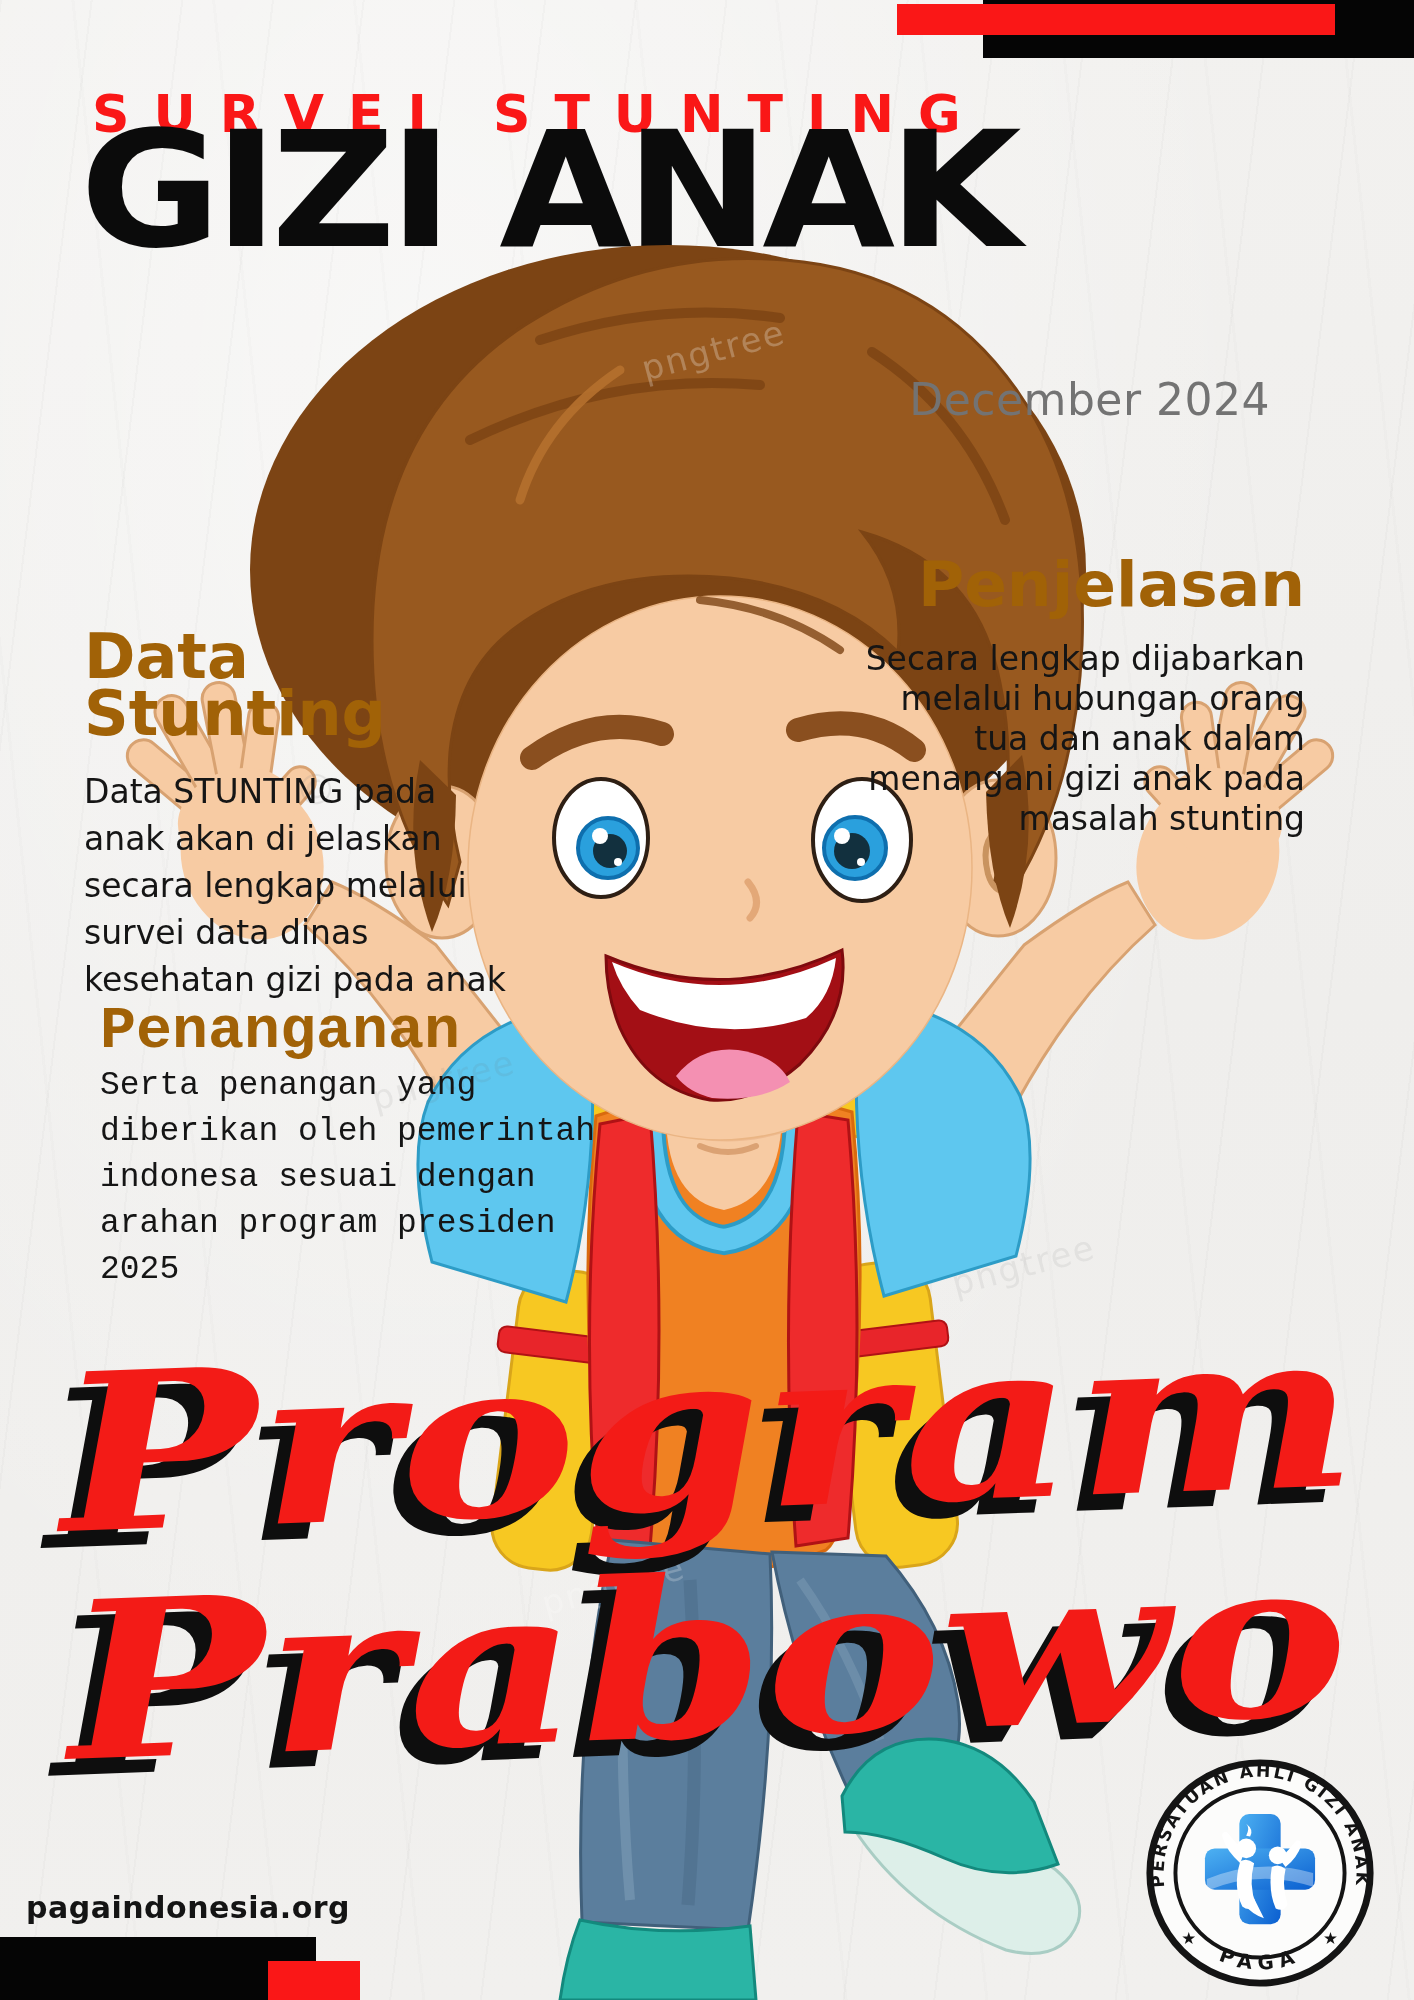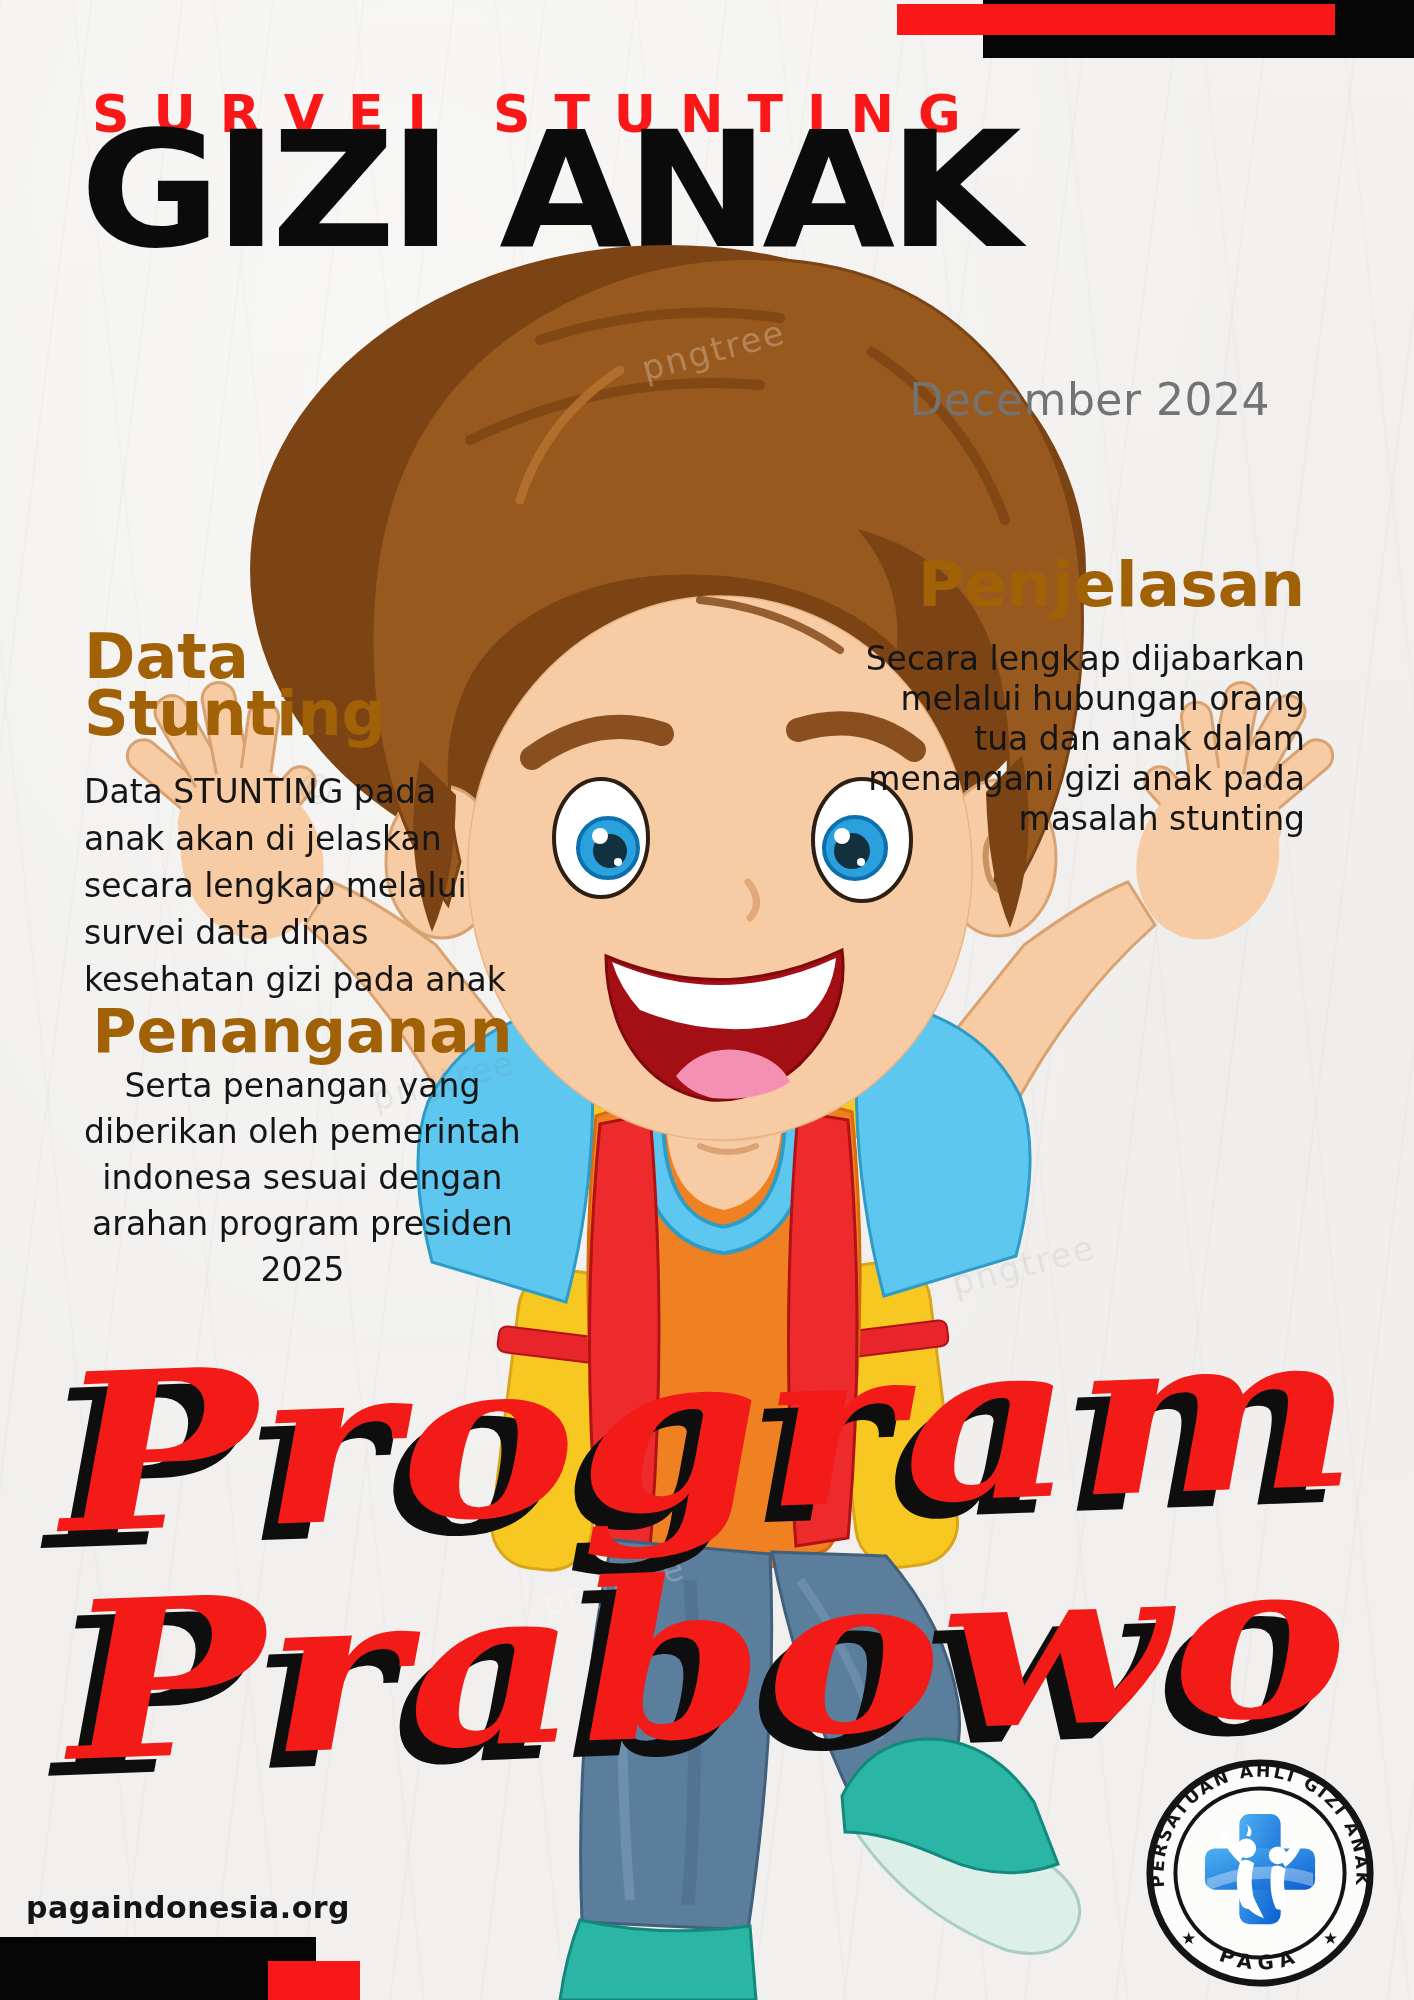--- a/index.html
+++ b/index.html
@@ -52,21 +52,21 @@
   .sec .h{font-weight:bold;color:#a16207;}
   .sec .line{font-weight:500;color:#151515;}
   .sec-right{right:109px;top:552px;text-align:right;}
   .sec-right .h{font-size:63px;line-height:1.05;}
   .sec-right .body{margin-top:21px;}
   .sec-right .line{font-size:33px;line-height:40px;}
   .sec-data{left:84px;top:628px;text-align:left;}
   .sec-data .h{font-size:62px;line-height:57px;}
   .sec-data .body{margin-top:26px;}
   .sec-data .line{font-size:33px;line-height:47px;}
-  .sec-pen{left:84px;top:1000px;text-align:center;}
+  .sec-pen{left:100px;top:1000px;text-align:left;font-family:Liberation Mono, monospace;}
   .sec-pen .h{font-size:60px;line-height:1.05;}
   .sec-pen .body{}
   .sec-pen .line{font-size:33px;line-height:46px;}
   
   .feature-line{
     z-index:7;left:50%;color:#f31b17;white-space:nowrap;
     font-family:"DejaVu Serif","Liberation Serif",serif;
     font-style:italic;font-weight:bold;font-size:218px;line-height:1.1;
     text-shadow:-14px 16px 0 #0e0e0e;
   }

